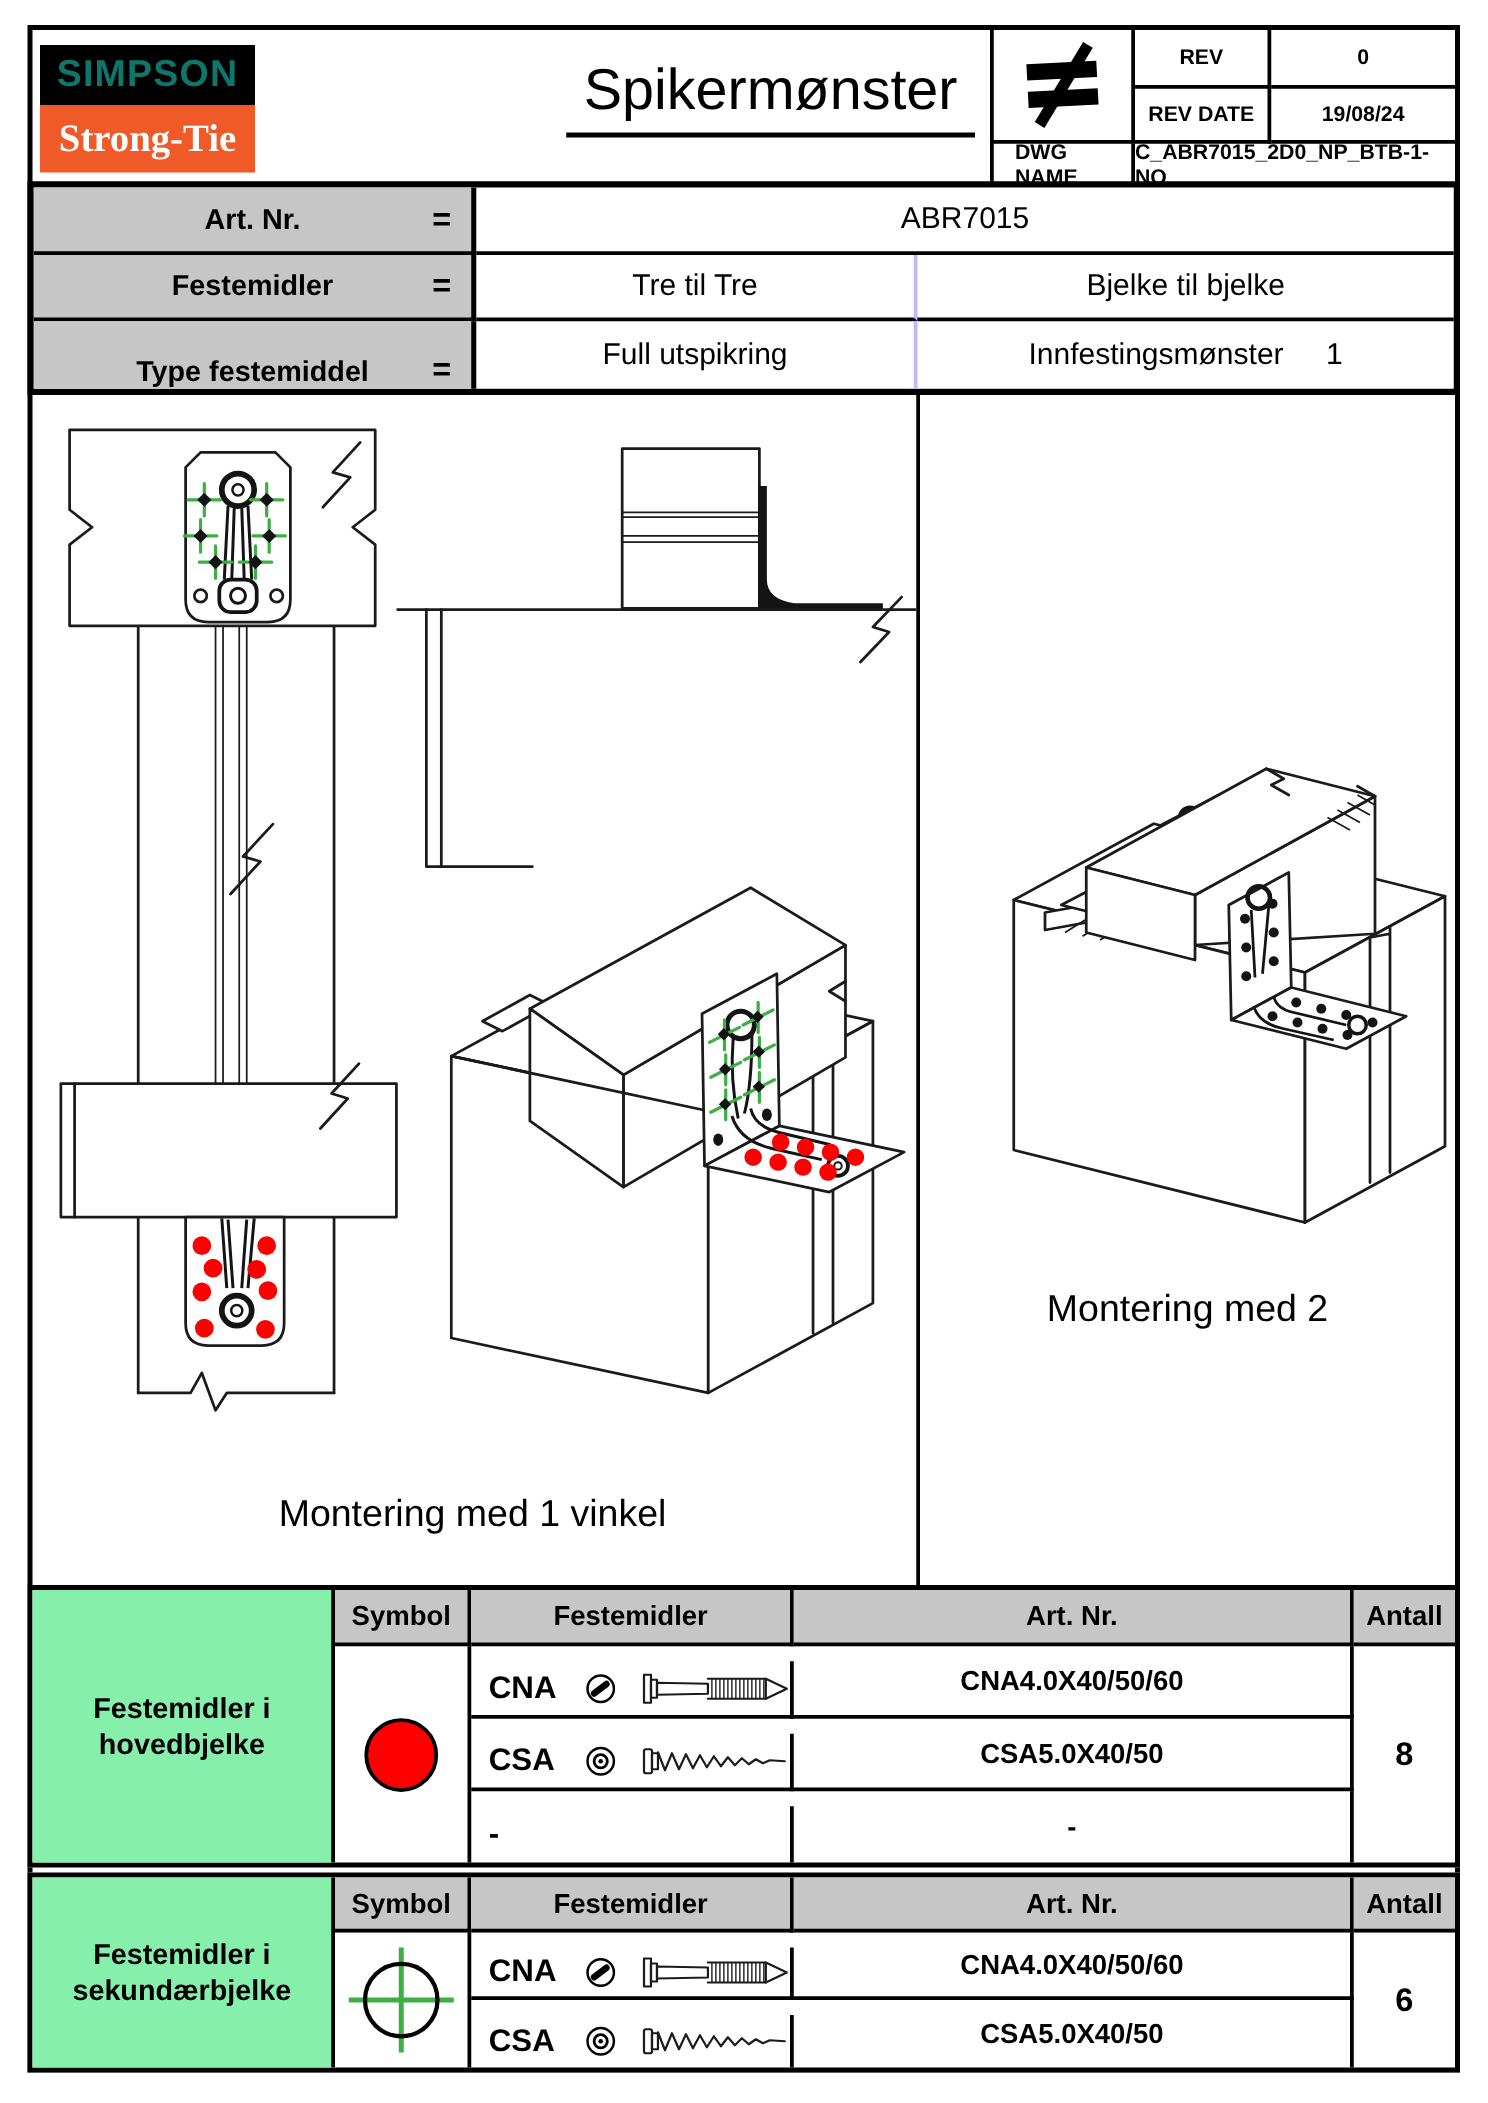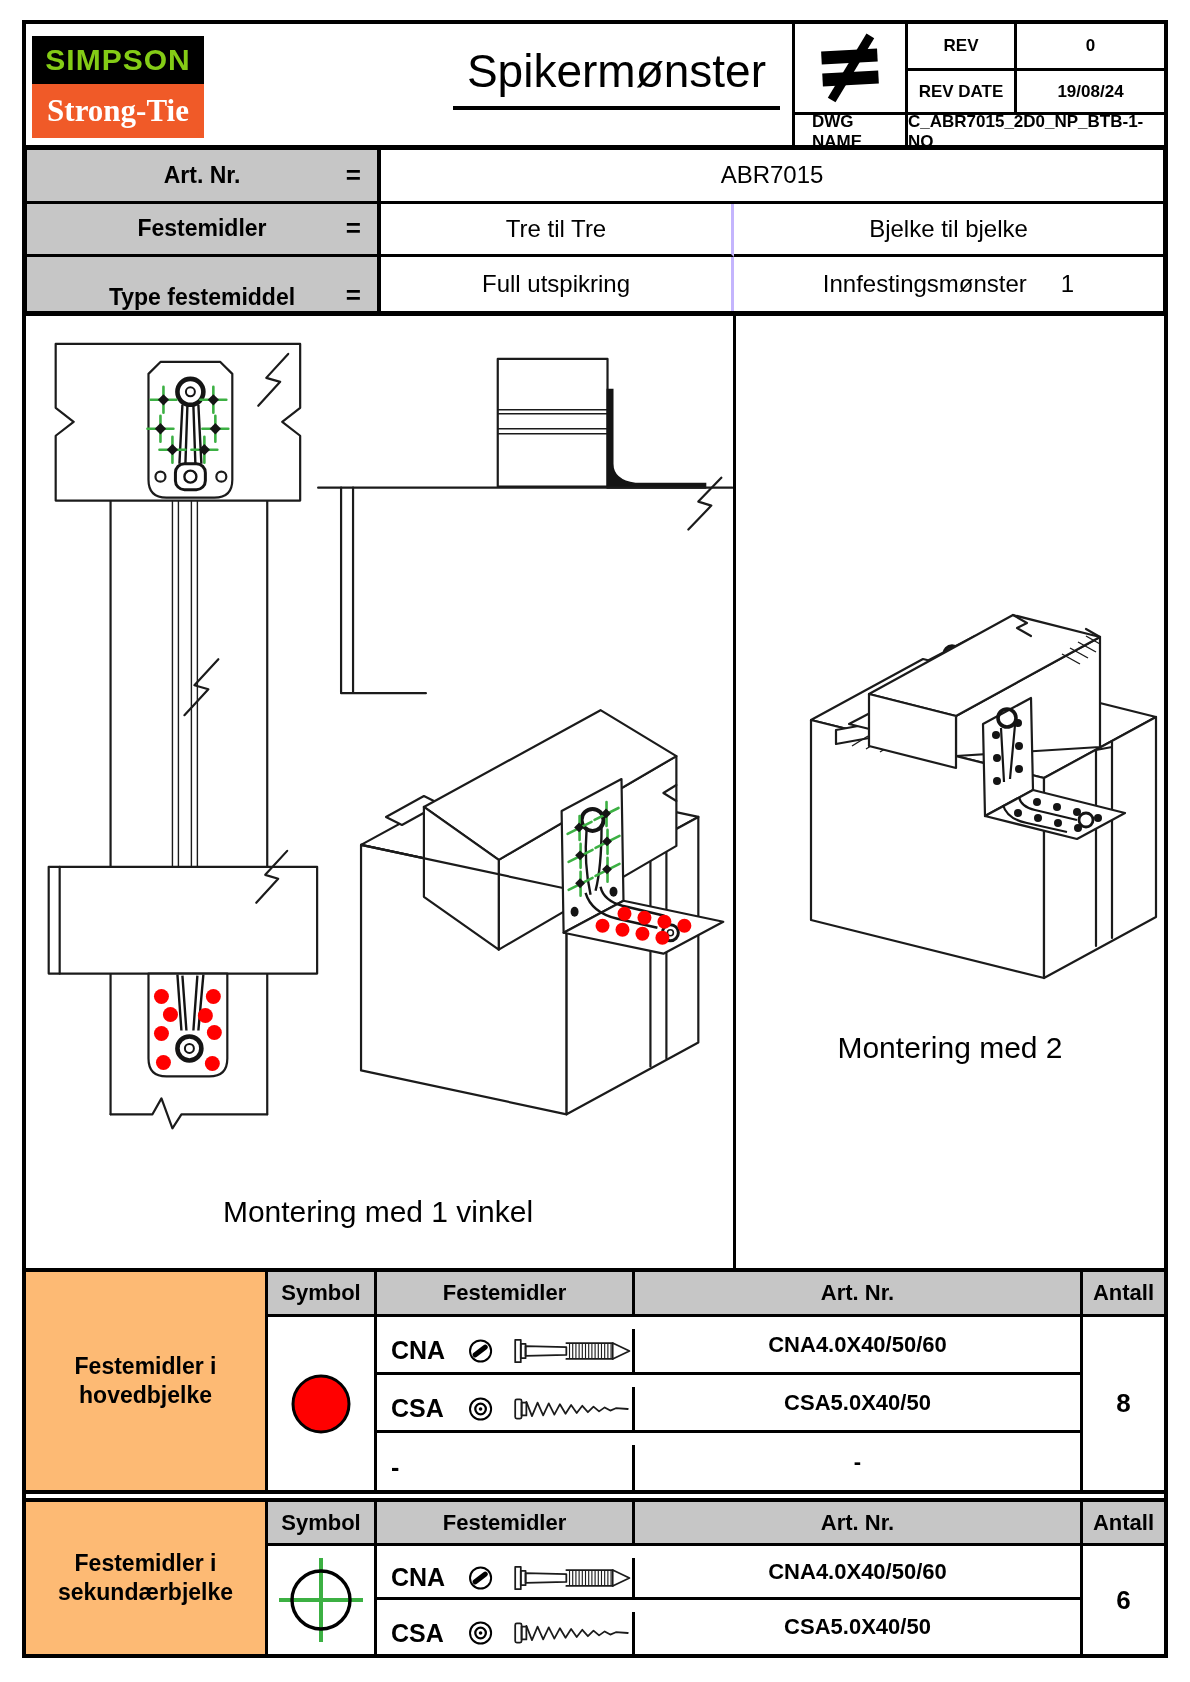--- a/index.html
+++ b/index.html
@@ -2,21 +2,21 @@
 <html><head>
 <meta charset="utf-8">
 <style>
   *{box-sizing:border-box;margin:0;padding:0;}
   body{background:#ffffff;font-family:"Liberation Sans",sans-serif;color:#000;}
   .page{position:relative;width:1190px;height:1682px;background:#fff;overflow:hidden;}
   .abs{position:absolute;}
   .frame{left:22px;top:20px;width:1146px;height:1638px;border:4px solid #000;}
 
   
-  .logo-black{left:32px;top:36px;width:172px;height:48px;background:#000;color:#84cc16;
+  .logo-black{left:32px;top:36px;width:172px;height:48px;background:#000;color:#0f766e;
     display:flex;align-items:center;justify-content:center;font-weight:bold;font-size:30px;letter-spacing:1px;}
   .logo-orange{left:32px;top:84px;width:172px;height:54px;background:#F05A28;color:#fff;
     display:flex;align-items:center;justify-content:center;font-weight:bold;font-size:31px;
     font-family:"Liberation Serif",serif;}
   .logo-reg{left:196px;top:128px;font-size:9px;color:#F05A28;}
   .title-wrap{left:240px;top:44px;width:540px;text-align:right;}
   .title-text{display:inline-block;font-size:46px;border-bottom:4px solid #000;padding:0 14px 8px;}
   .neq-cell{left:792px;top:24px;width:116px;height:91px;border-left:3px solid #000;border-right:3px solid #000;border-bottom:3px solid #000;
     display:flex;align-items:center;justify-content:center;}
   .rev-l1{left:908px;top:24px;width:109px;height:47px;border-right:3px solid #000;border-bottom:3px solid #000;}
@@ -48,21 +48,21 @@
 
   
   .ftable{left:22px;width:1146px;border:4px solid #000;display:grid;
     grid-template-columns:242px 109px 258px 448px 1fr;background:#fff;}
   .t1{top:1268px;height:226px;grid-template-rows:45px 58px 58px 57px;}
   .t2{top:1498px;height:160px;grid-template-rows:44px 54px 54px;}
   .fc{border-right:3px solid #000;border-bottom:3px solid #000;display:flex;align-items:center;justify-content:center;}
   .fc.noB{border-bottom:none;}
   .fc.noR{border-right:none;}
   .fhead{background:#c6c6c6;font-weight:bold;font-size:22px;}
-  .flab{grid-row:1/-1;grid-column:1;background:#fdba74;font-weight:bold;font-size:23px;text-align:center;
+  .flab{grid-row:1/-1;grid-column:1;background:#86efac;font-weight:bold;font-size:23px;text-align:center;
     line-height:1.25;padding:0 28px;border-bottom:none;}
   .fsym{grid-column:2;grid-row:2/-1;border-bottom:none;}
   .fant{grid-column:5;grid-row:2/-1;border-right:none;border-bottom:none;font-weight:bold;font-size:26px;}
   .frow{justify-content:flex-start;gap:18px;padding-left:14px;margin-top:12px;}
   .fname{font-weight:bold;font-size:25px;min-width:58px;}
   .fart{font-weight:bold;font-size:22px;}
   svg .ln{fill:none;stroke:#1b1b1b;stroke-width:2.2;stroke-linejoin:round;stroke-linecap:round;}
   svg .th{fill:none;stroke:#1b1b1b;stroke-width:1.4;}
   svg .fw{fill:#fff;stroke:#1b1b1b;stroke-width:2.2;stroke-linejoin:round;}
   svg .dk{fill:none;stroke:#141414;}

